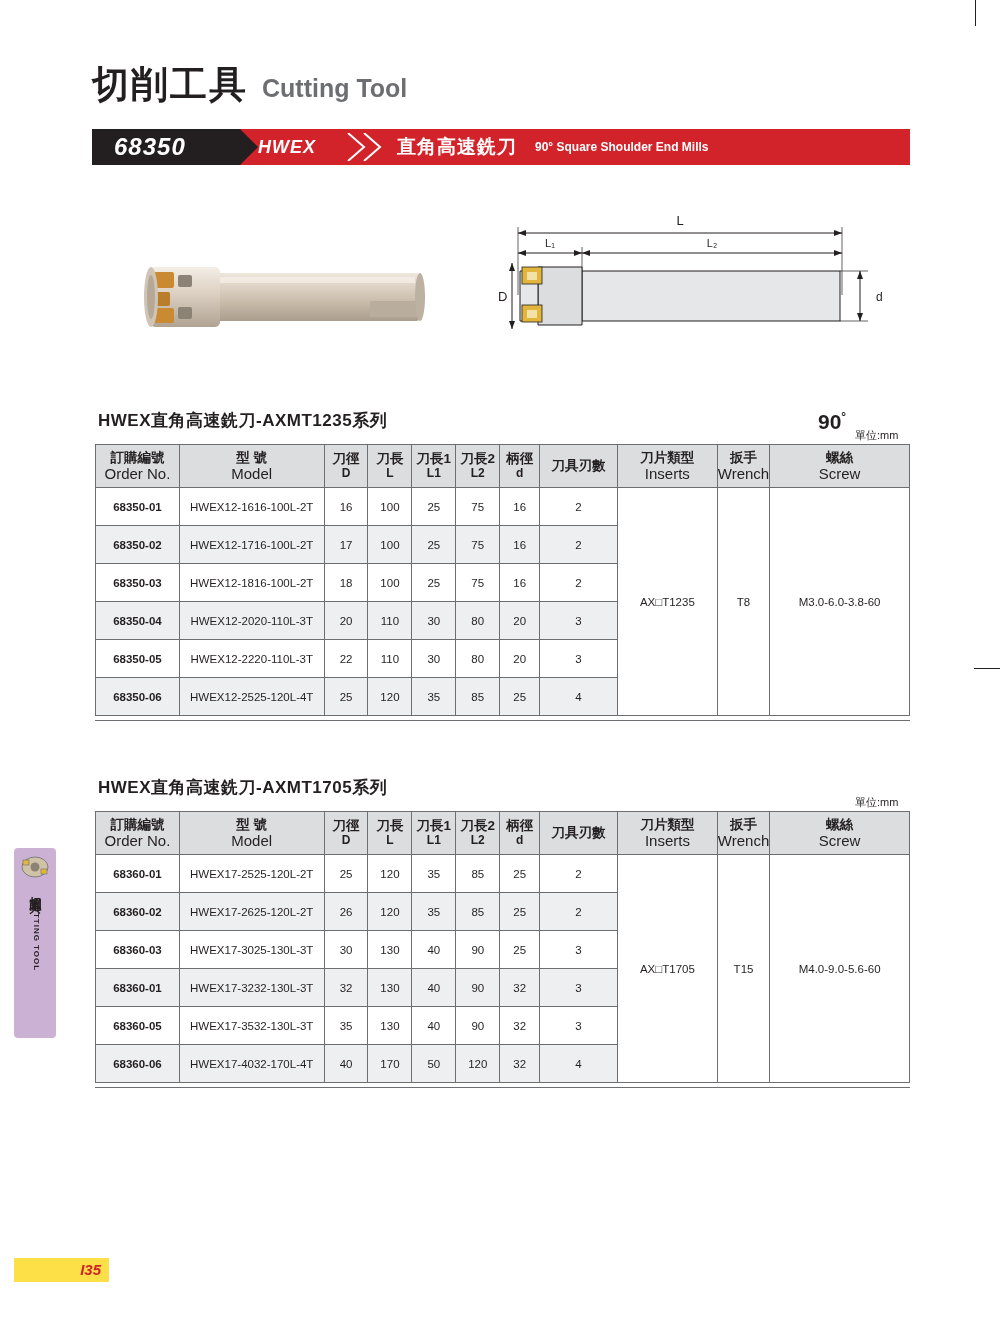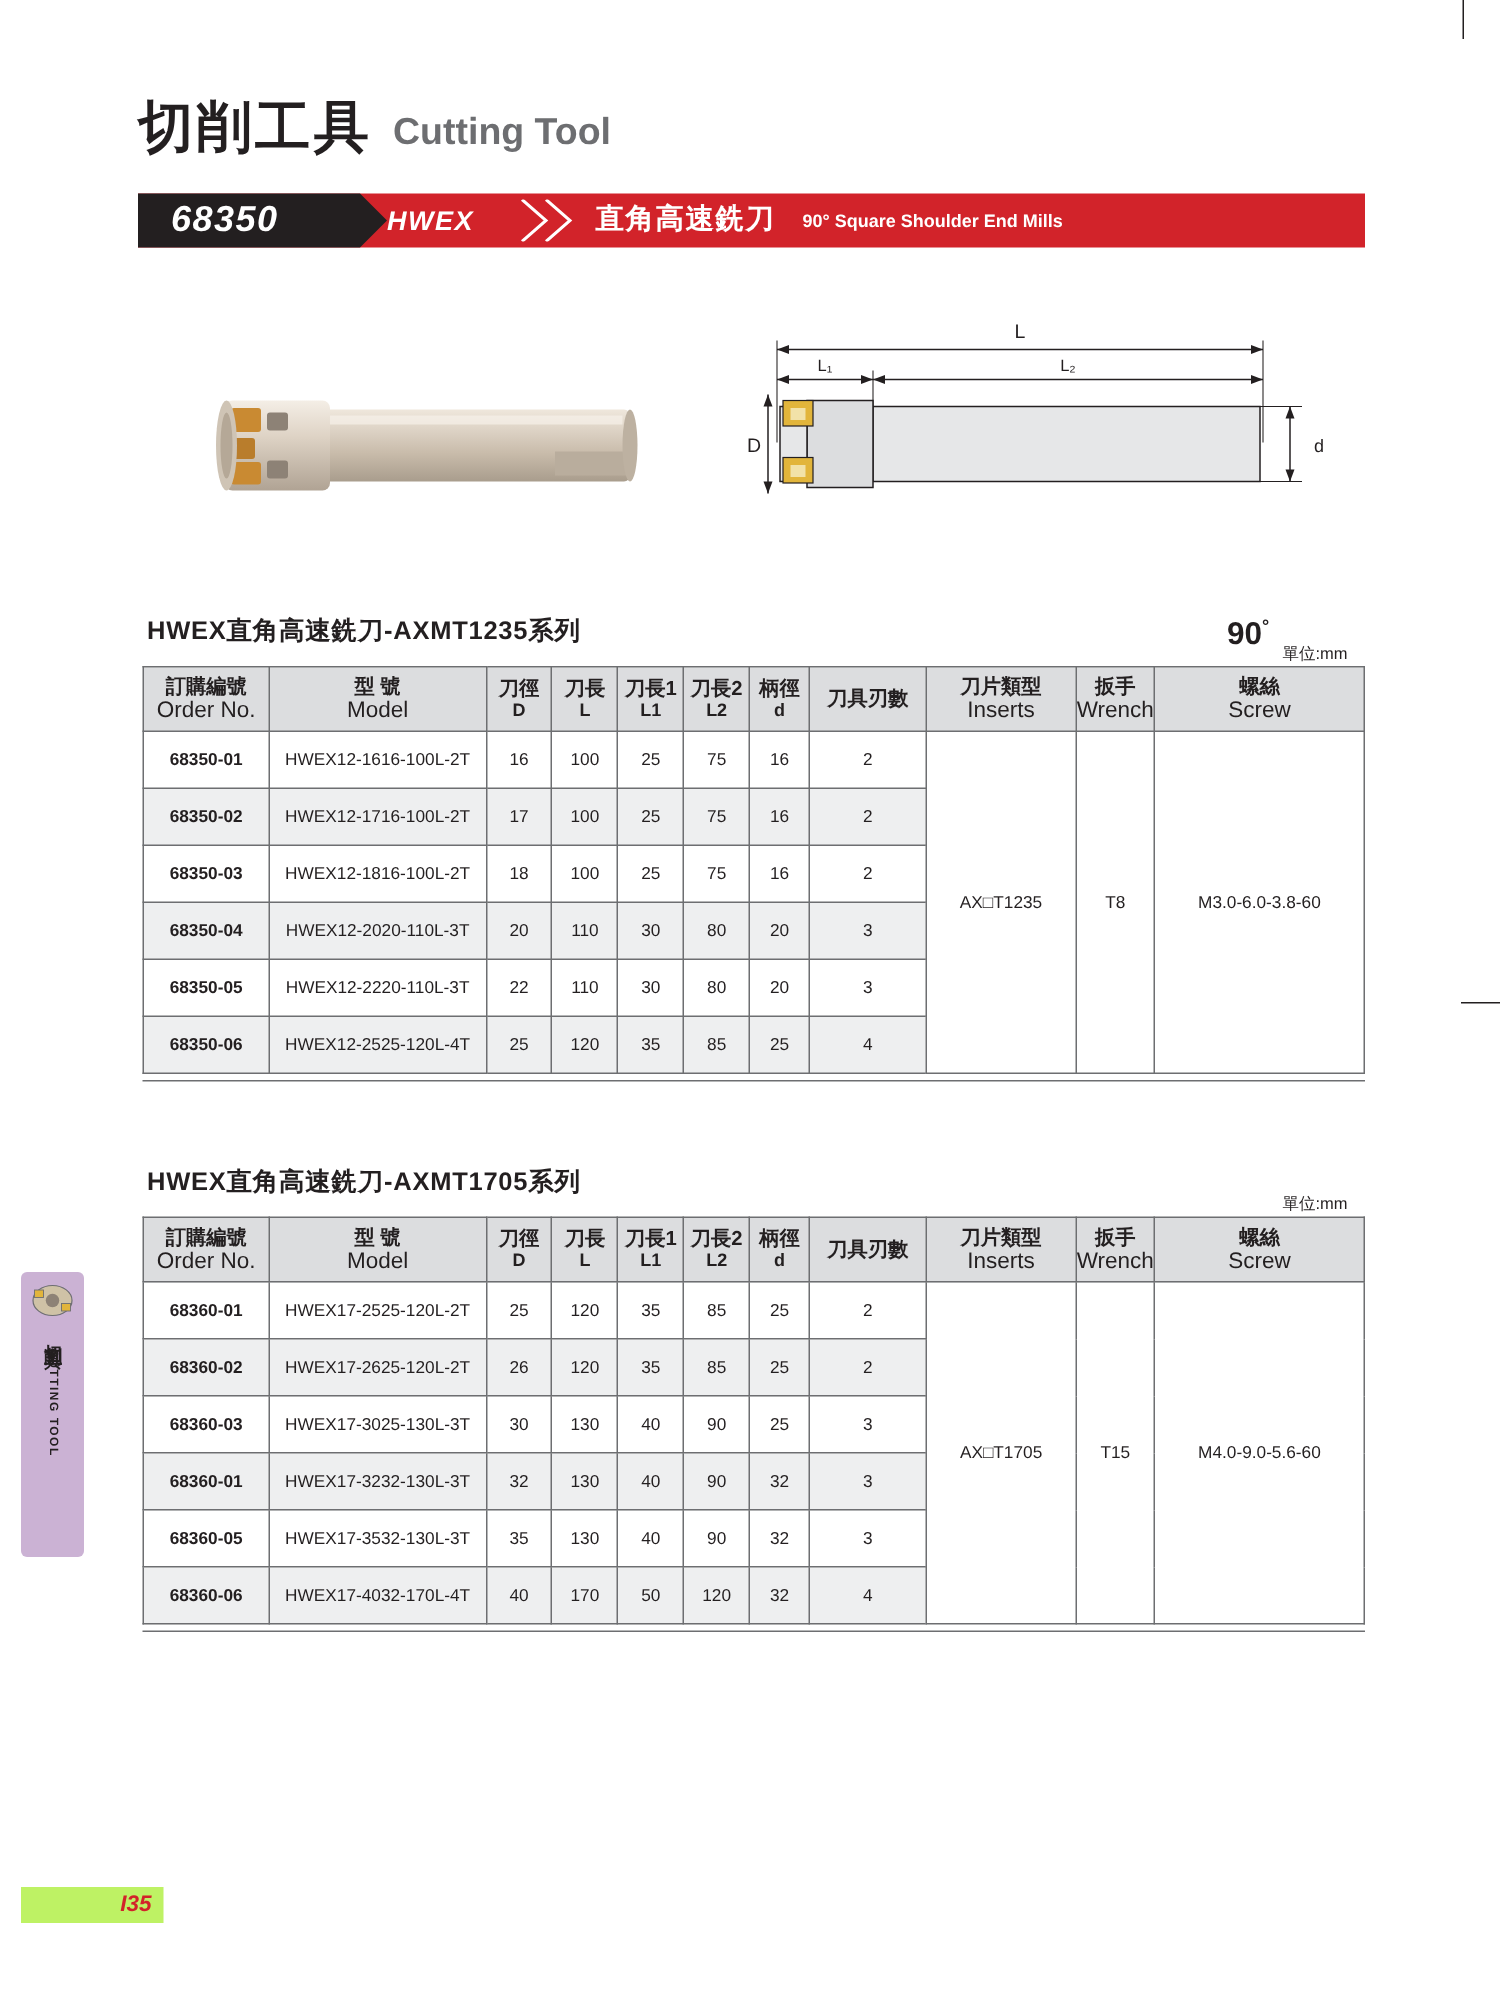--- a/index.html
+++ b/index.html
@@ -65,21 +65,21 @@
   .outer-bottom{position:absolute;height:1px;background:#6d6e71;}
 
   
   .sidetab{position:absolute;left:14px;top:848px;width:42px;height:190px;background:#cbb2d4;
     border-radius:4px;display:flex;flex-direction:column;align-items:center;padding-top:6px;box-sizing:border-box;}
   .sidetab .ico{width:30px;height:26px;margin-bottom:6px;}
   .sidetab .vt{writing-mode:vertical-rl;font-size:12px;font-weight:bold;color:#231f20;letter-spacing:2px;line-height:1.25;}
   .sidetab .vt small{font-size:8px;letter-spacing:1px;}
 
   
-  .foot{position:absolute;left:14px;top:1258px;width:95px;height:24px;background:#bef264;}
+  .foot{position:absolute;left:14px;top:1258px;width:95px;height:24px;background:#fde047;}
   .foot .pg{position:absolute;right:8px;top:0;height:24px;line-height:24px;color:#d2232a;
     font-size:15px;font-weight:bold;font-style:italic;}
 </style>
 </head>
 <body>
 
 <div class="page">
 
   <div class="cropmark cm-v" style="left:975px;top:0;"></div>
   <div class="cropmark cm-h" style="left:974px;top:668px;"></div>

